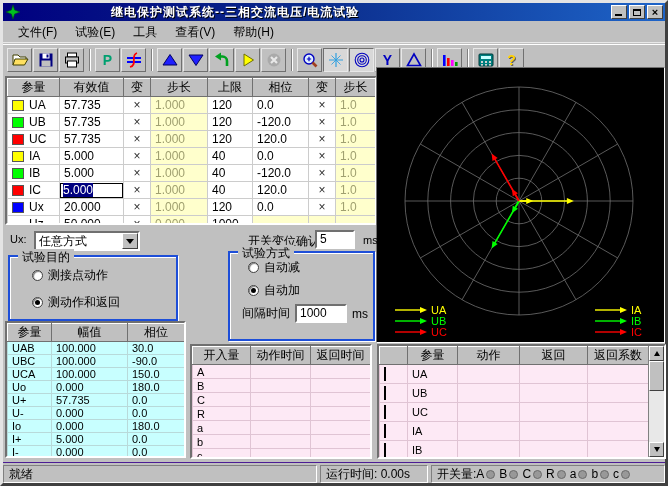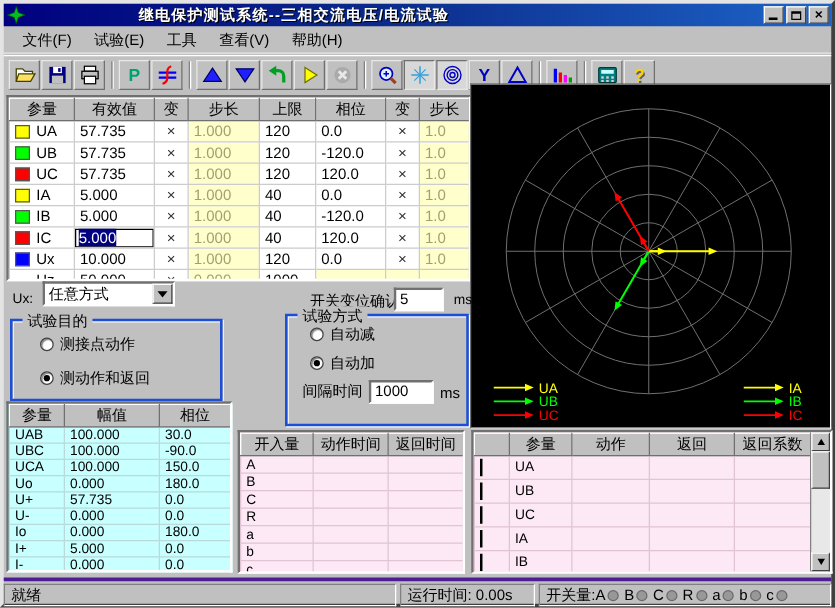--- a/index.html
+++ b/index.html
@@ -71,21 +71,21 @@
   }
   td.edit .sel{ background:#000080; color:#fff; }
   
   .vector-panel{
     position:absolute; left:373px; top:64px; width:289px; height:276px; background:#000;
     border:1px solid; border-color:#707070 #fff #fff #707070;
   }
   
   .ux-label{ position:absolute; left:7px; top:230px; font-size:11px; }
   .combo{
-    position:absolute; left:31px; top:222px; width:106px; height:20px; background:#fff;
+    position:absolute; left:31px; top:228px; width:106px; height:20px; background:#fff;
     border:2px solid; border-color:#707070 #fff #fff #707070; display:flex; align-items:center;
   }
   .combo-text{ flex:1; padding-left:3px; }
   .combo-btn{ width:16px; height:100%; background:#c0c0c0; border:1px solid; border-color:#fff #404040 #404040 #fff;
     display:flex; align-items:center; justify-content:center; }
   .arr-down{ width:0; height:0; border:4px solid transparent; border-top:5px solid #000; margin-top:4px; }
   .textbox{
     background:#fff; border:2px solid; border-color:#707070 #fff #fff #707070;
     height:19px; line-height:15px; padding:0 3px;
   }
@@ -120,21 +120,21 @@
     border-left:1px solid #808080; }
   .sbtn{ height:15px; background:#c0c0c0; border:1px solid; border-color:#fff #404040 #404040 #fff;
     display:flex; align-items:center; justify-content:center; }
   .arr-up-s{ width:0; height:0; border:3px solid transparent; border-bottom:5px solid #000; margin-bottom:3px;}
   .arr-down-s{ width:0; height:0; border:3px solid transparent; border-top:5px solid #000; margin-top:3px;}
   .sthumb{ height:30px; background:#c0c0c0; border:1px solid; border-color:#fff #404040 #404040 #fff; }
   .strack{ flex:1; }
   
   .statusbar{
     position:absolute; left:0; top:459px; width:662px; height:21px; display:flex; gap:3px;
-    border-top:3px solid #4c1d95; padding-top:2px;
+    border-top:1px solid #4c1d95; padding-top:2px;
   }
   .spanel{
     border:1px solid; border-color:#808080 #fff #fff #808080; height:18px;
     display:flex; align-items:center; padding:0 5px; white-space:nowrap; overflow:hidden;
   }
   .sp1{ width:314px; } .sp2{ width:108px; } .sp3{ flex:1; }
   .led{ width:9px; height:9px; border-radius:50%; background:#989898; border:1px solid #6a6a6a;
     display:inline-block; margin:0 4px 0 2px; }
   .sw-pair{ display:inline-flex; align-items:center; }
 </style>
@@ -440,21 +440,21 @@
     <td class="c-x">×</td>
     <td class="c-step">1.0</td>
           </tr>
           <tr>
     <td>
               <span class="c-name">
                 <span class="swatch" style="background:#0000ff"></span>
                 <span>Ux</span>
               </span>
             </td>
-    <td class="">10.000</td>
+    <td class="">20.000</td>
     <td class="c-x">×</td>
     <td class="c-step">1.000</td>
     <td>120</td>
     <td class="">0.0</td>
     <td class="c-x">×</td>
     <td class="c-step">1.0</td>
           </tr>
           <tr>
     <td>
               <span class="c-name">

